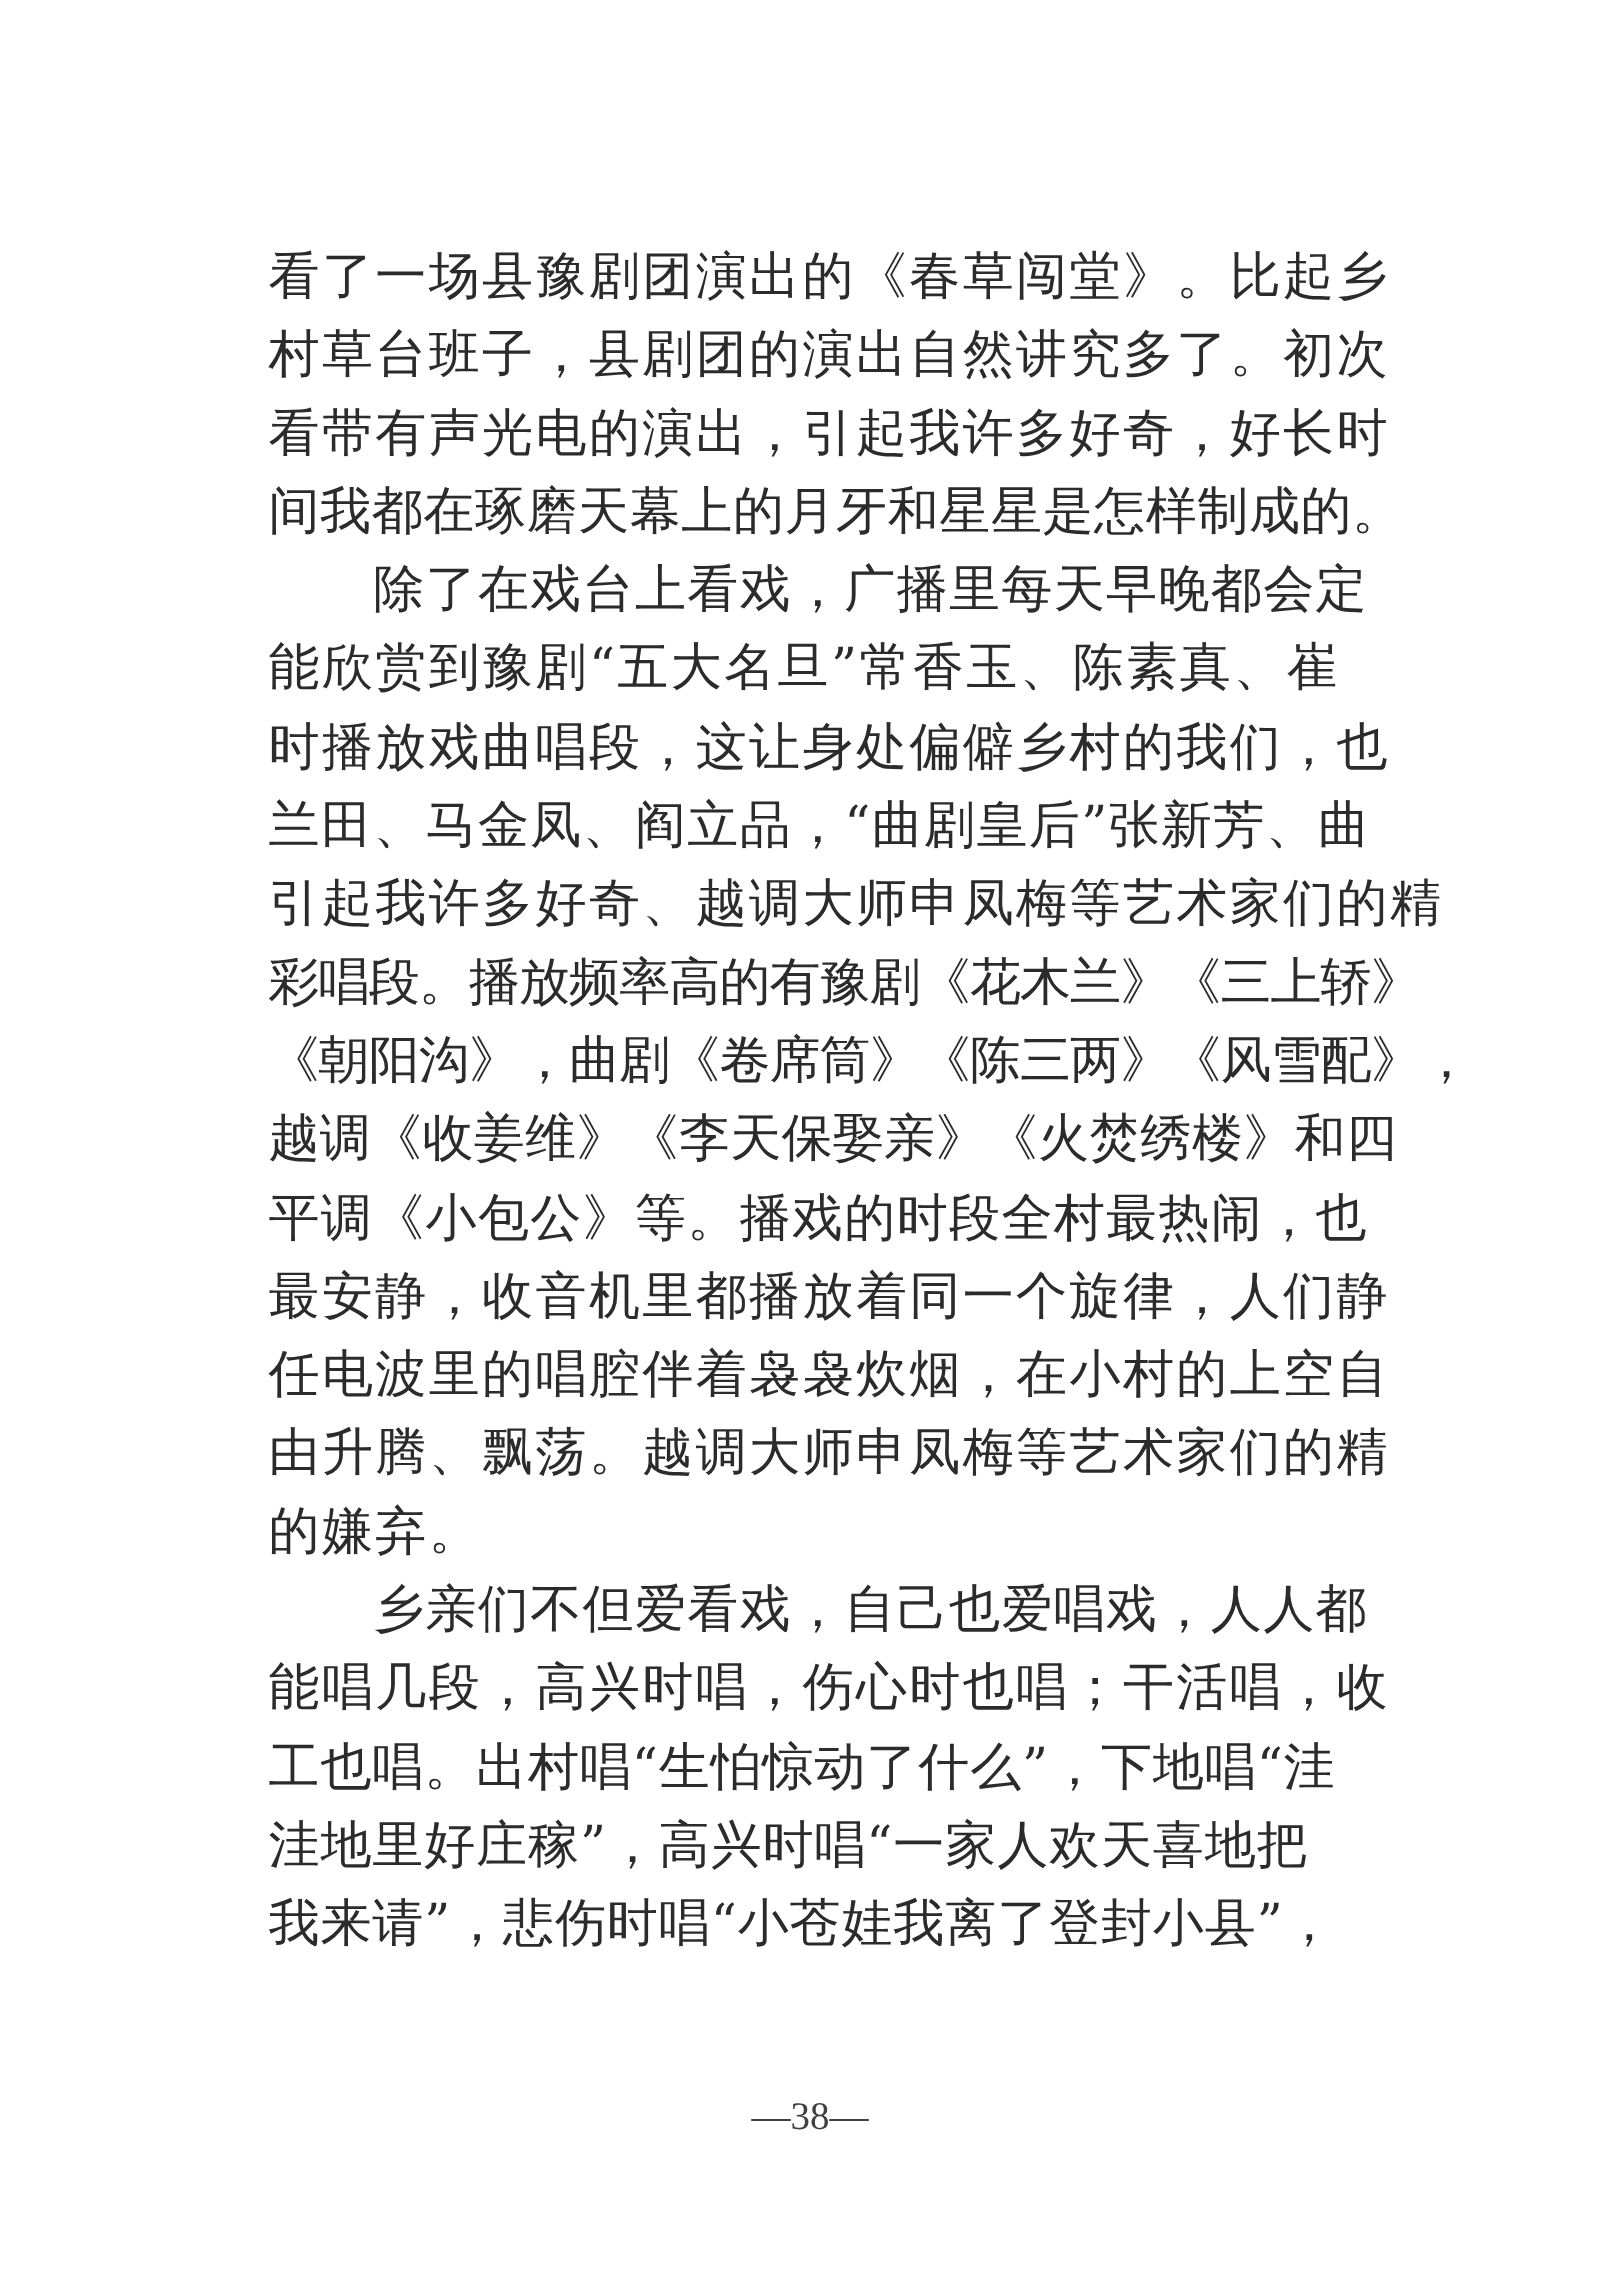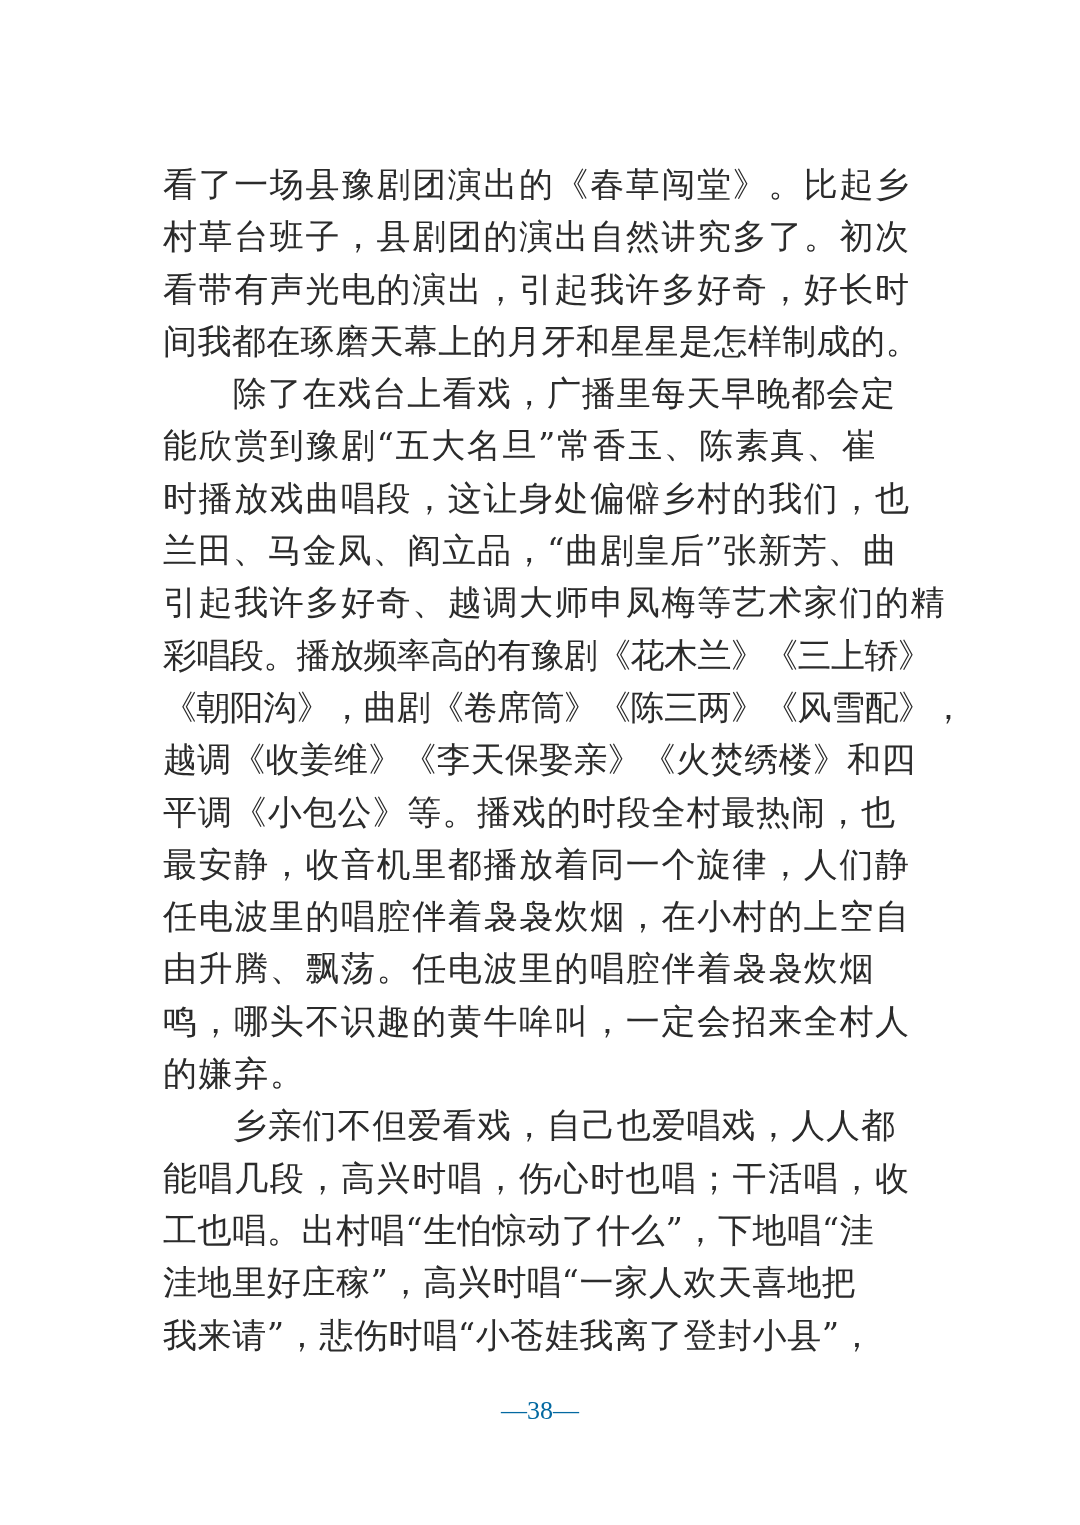--- a/index.html
+++ b/index.html
@@ -1,31 +1,31 @@
 <!DOCTYPE html>
 <html><head>
 <meta charset="utf-8">
 <style>
   html, body { margin: 0; padding: 0; background: #ffffff; }
   body { width: 1080px; height: 1525px; position: relative; overflow: hidden; }
   .page { position: absolute; left: 0; top: 0; width: 1080px; height: 1525px; background: #ffffff; }
-  .text-block { position: absolute; left: 163px; top: 158px; width: 760px; }
+  .text-block { position: absolute; left: 179px; top: 158px; width: 760px; }
   .line {
     height: 52.3px;
     line-height: 52.3px;
     font-family: "DejaVu Serif", "Liberation Serif", serif;
     font-size: 34px;
     color: #2b2b2b;
     white-space: nowrap;
     letter-spacing: 1.6px;
   }
   .page-number {
     position: absolute; left: 0; top: 1396px; width: 1080px; text-align: center;
     font-family: "Liberation Serif", "DejaVu Serif", serif;
-    font-size: 26px; color: #0369a1;
+    font-size: 26px; color: #404040;
   }
 </style>
 </head>
 <body>
 
 <div class="page">
   <div class="text-block">
     <div class="line">看了一场县豫剧团演出的《春草闯堂》。比起乡</div>
     <div class="line">村草台班子，县剧团的演出自然讲究多了。初次</div>
     <div class="line">看带有声光电的演出，引起我许多好奇，好长时</div>
@@ -34,22 +34,21 @@
     <div class="line">能欣赏到豫剧“五大名旦”常香玉、陈素真、崔</div>
     <div class="line">时播放戏曲唱段，这让身处偏僻乡村的我们，也</div>
     <div class="line" style="letter-spacing:0.9px">兰田、马金凤、阎立品，“曲剧皇后”张新芳、曲</div>
     <div class="line">引起我许多好奇、越调大师申凤梅等艺术家们的精</div>
     <div class="line" style="letter-spacing:-0.6px">彩唱段。播放频率高的有豫剧《花木兰》《三上轿》</div>
     <div class="line" style="letter-spacing:-0.6px">《朝阳沟》，曲剧《卷席筒》《陈三两》《风雪配》，</div>
     <div class="line" style="letter-spacing:0.2px">越调《收姜维》《李天保娶亲》《火焚绣楼》和四</div>
     <div class="line" style="letter-spacing:0.9px">平调《小包公》等。播戏的时段全村最热闹，也</div>
     <div class="line">最安静，收音机里都播放着同一个旋律，人们静</div>
     <div class="line">任电波里的唱腔伴着袅袅炊烟，在小村的上空自</div>
-    <div class="line">由升腾、飘荡。任电波里的唱腔伴着袅袅炊烟</div>
-    <div class="line">鸣，哪头不识趣的黄牛哞叫，一定会招来全村人</div>
+    <div class="line">由升腾、飘荡。越调大师申凤梅等艺术家们的精</div>
     <div class="line">的嫌弃。</div>
     <div class="line" style="letter-spacing:0.9px">　　乡亲们不但爱看戏，自己也爱唱戏，人人都</div>
     <div class="line">能唱几段，高兴时唱，伤心时也唱；干活唱，收</div>
     <div class="line" style="letter-spacing:0.6px">工也唱。出村唱“生怕惊动了什么”，下地唱“洼</div>
     <div class="line" style="letter-spacing:0.6px">洼地里好庄稼”，高兴时唱“一家人欢天喜地把</div>
     <div class="line" style="letter-spacing:0.6px">我来请”，悲伤时唱“小苍娃我离了登封小县”，</div>
   </div>
   <div class="page-number">—38—</div>
 </div>
 

